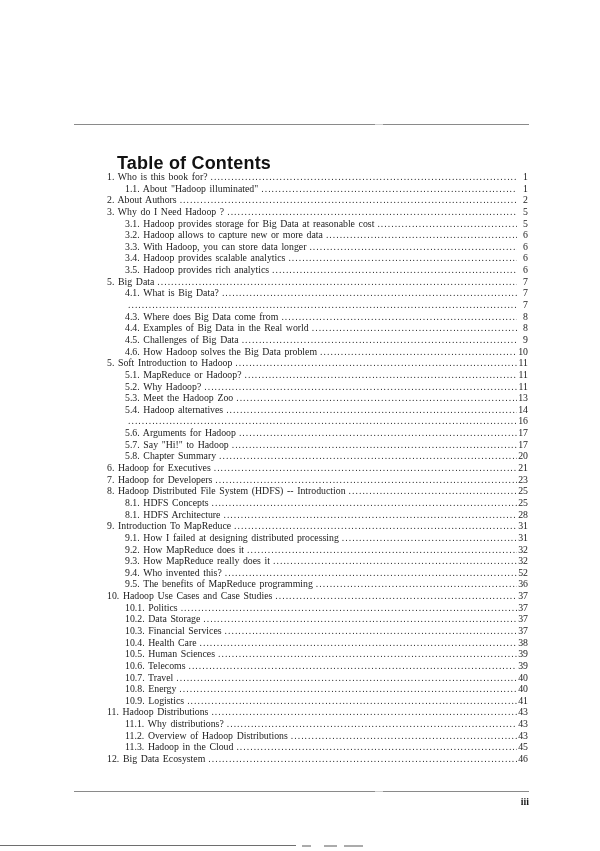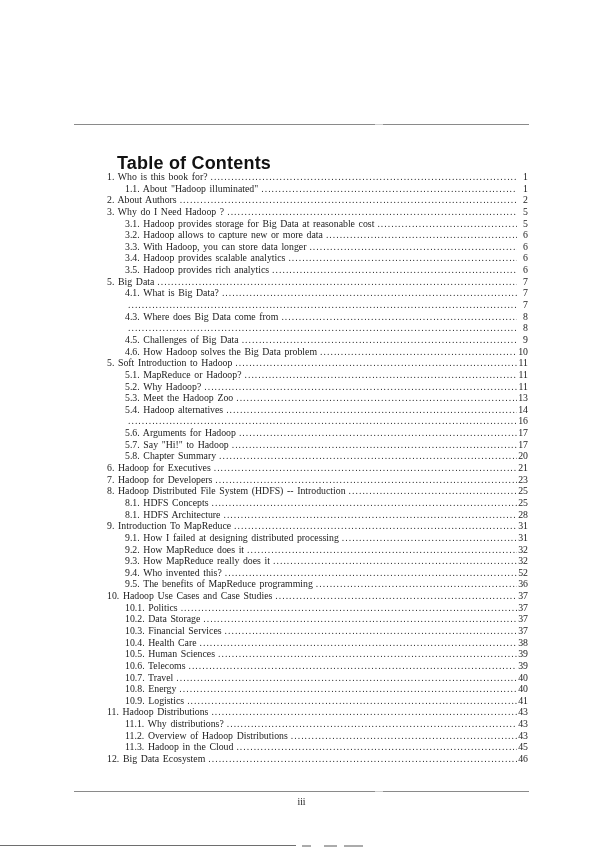--- a/index.html
+++ b/index.html
@@ -79,23 +79,24 @@
     flex: 0 0 auto;
     min-width: 11px;
     text-align: right;
     white-space: nowrap;
   }
   #footer-page-number {
     position: absolute;
     left: 74px;
     top: 796px;
     width: 455px;
-    text-align: center;
+    text-align: right;
     font-size: 9.8px;
     color: #1b1b1b;
+    font-weight: bold;
   }
   
   #bottom-artifact-line {
     position: absolute;
     left: 0;
     top: 845px;
     width: 296px;
     height: 1.4px;
     background: #6e6e6e;
   }
@@ -180,20 +181,21 @@
       <div class="toc-entry lvl2">
         <span class="toc-dots">............................................................................................................................................................................................................................................................................................................</span>
         <span class="toc-page">7</span>
       </div>
       <div class="toc-entry lvl2">
         <span class="toc-label">4.3. Where does Big Data come from</span>
         <span class="toc-dots">............................................................................................................................................................................................................................................................................................................</span>
         <span class="toc-page">8</span>
       </div>
       <div class="toc-entry lvl2">
+        <span class="toc-label">4.4. Examples of Big Data in the Real world</span>
         <span class="toc-dots">............................................................................................................................................................................................................................................................................................................</span>
         <span class="toc-page">8</span>
       </div>
       <div class="toc-entry lvl2">
         <span class="toc-label">4.5. Challenges of Big Data</span>
         <span class="toc-dots">............................................................................................................................................................................................................................................................................................................</span>
         <span class="toc-page">9</span>
       </div>
       <div class="toc-entry lvl2">
         <span class="toc-label">4.6. How Hadoop solves the Big Data problem</span>

